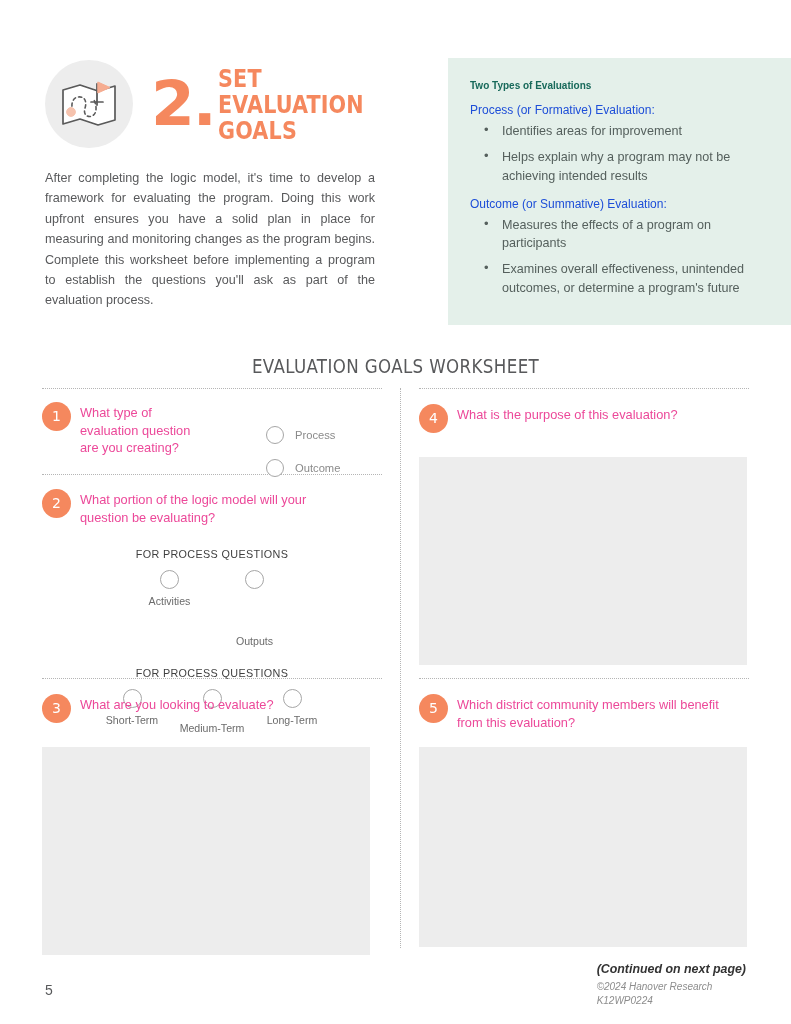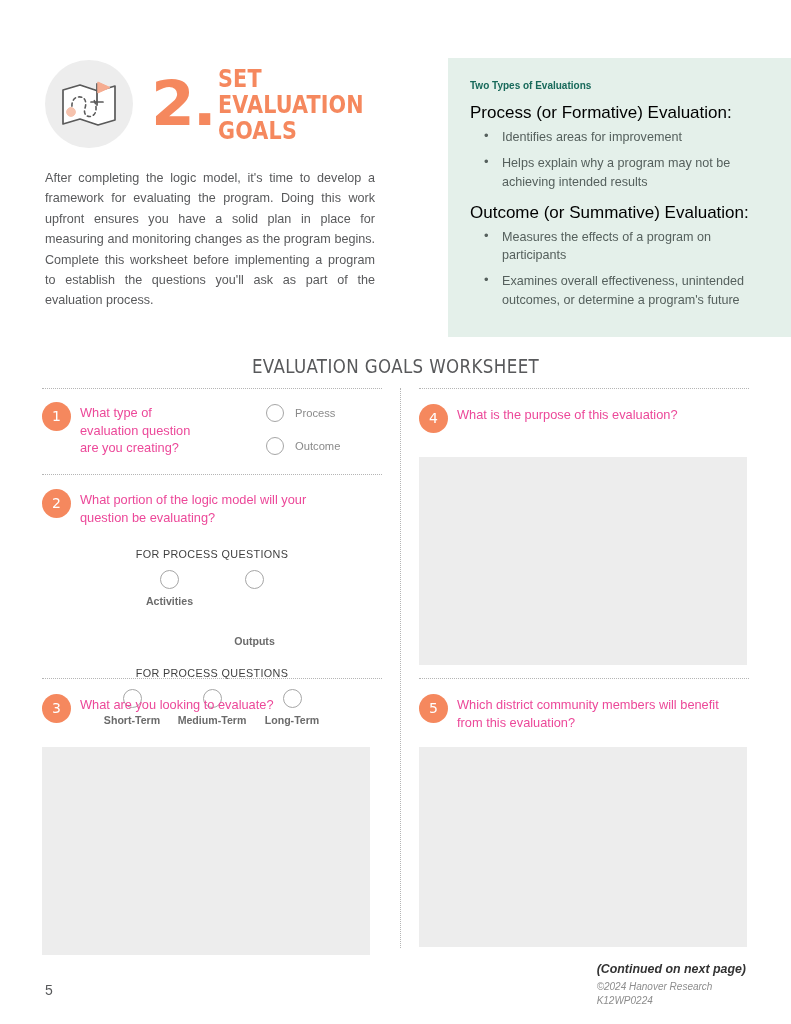--- a/index.html
+++ b/index.html
@@ -97,22 +97,22 @@
   }
 
   .teal-title {
     color: #17695a;
     font-size: 10px;
     font-weight: bold;
     margin-bottom: 7px;
   }
 
   .teal-sub {
-    color: #000000;
-    font-size: 17px;
+    color: #1d4ed8;
+    font-size: 12px;
     margin-bottom: 5px;
     margin-top: 12px;
   }
 
   .teal-list {
     list-style: none;
     margin: 0 0 2px 0;
   }
 
   .teal-list li {
@@ -203,21 +203,21 @@
     padding-top: 2px;
     max-width: 250px;
   }
 
   .q-text.wide { max-width: 270px; }
 
   
   .radio-col {
     position: absolute;
     left: 224px;
-    top: 2px;
+    top: 24px;
     text-align: center;
   }
 
   .radio-row {
     display: flex;
     align-items: center;
     margin-bottom: 15px;
   }
 
   .radio {
@@ -242,21 +242,20 @@
     font-size: 10.8px;
     color: #3f3f3f;
     letter-spacing: 0.35px;
     margin-bottom: 10px;
     text-align: center;
   }
 
   .opt-row {
     display: flex;
     justify-content: center;
-    font-weight: bold;
   }
 
   .opt-item {
     display: flex;
     flex-direction: column;
     align-items: center;
   }
 
   .opt-circle {
     width: 19px;
@@ -406,21 +405,21 @@
         </div>
       </div>
 
       <div class="opt-group" style="margin-top:20px;">
         <div class="opt-heading">FOR PROCESS QUESTIONS</div>
         <div class="opt-row">
           <div class="opt-item" style="width:80px;">
             <div class="opt-circle"></div>
             <div class="opt-label">Short-Term</div>
           </div>
-          <div class="opt-item" style="width:80px;">
+          <div class="opt-item" style="width:80px;gap:8px;">
             <div class="opt-circle"></div>
             <div class="opt-label">Medium-Term</div>
           </div>
           <div class="opt-item" style="width:80px;">
             <div class="opt-circle"></div>
             <div class="opt-label">Long-Term</div>
           </div>
         </div>
       </div>
     </div>

